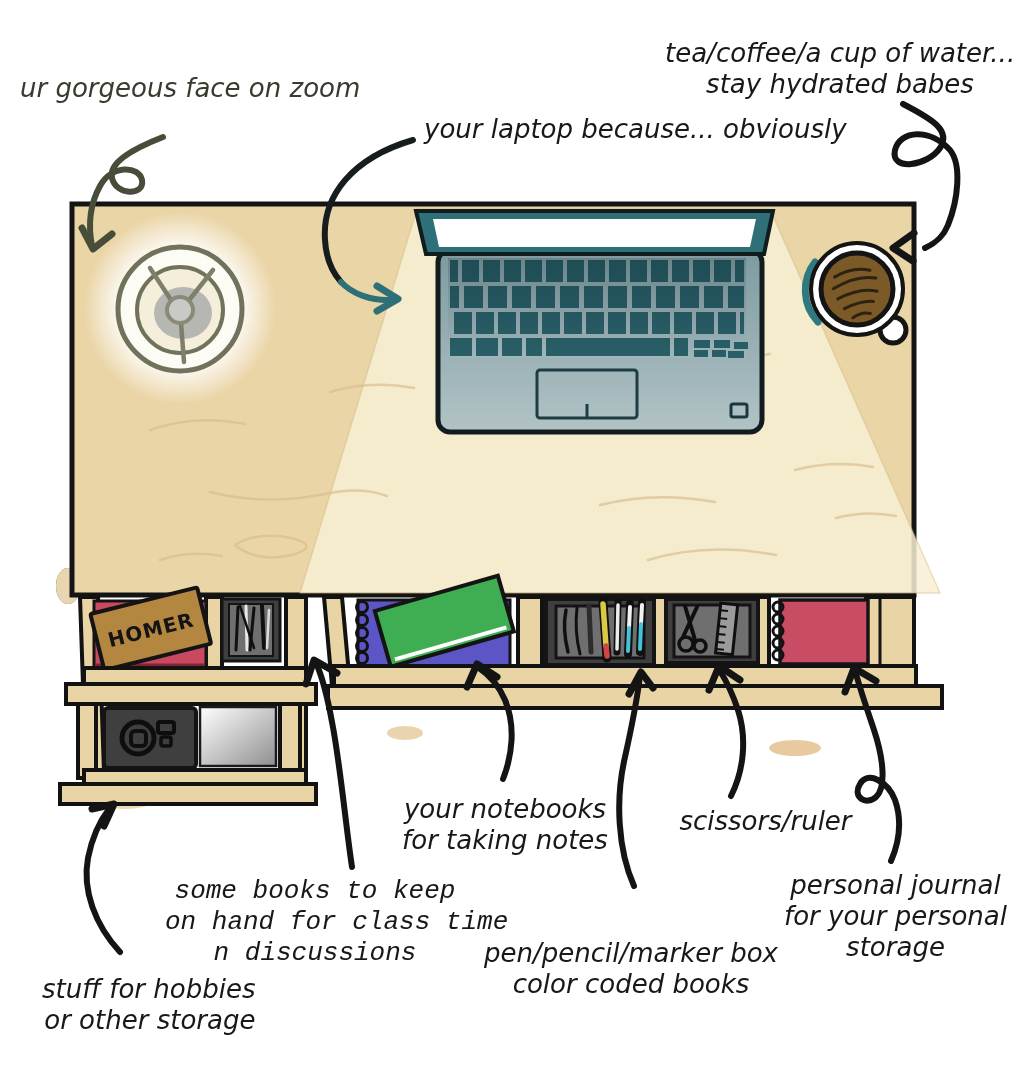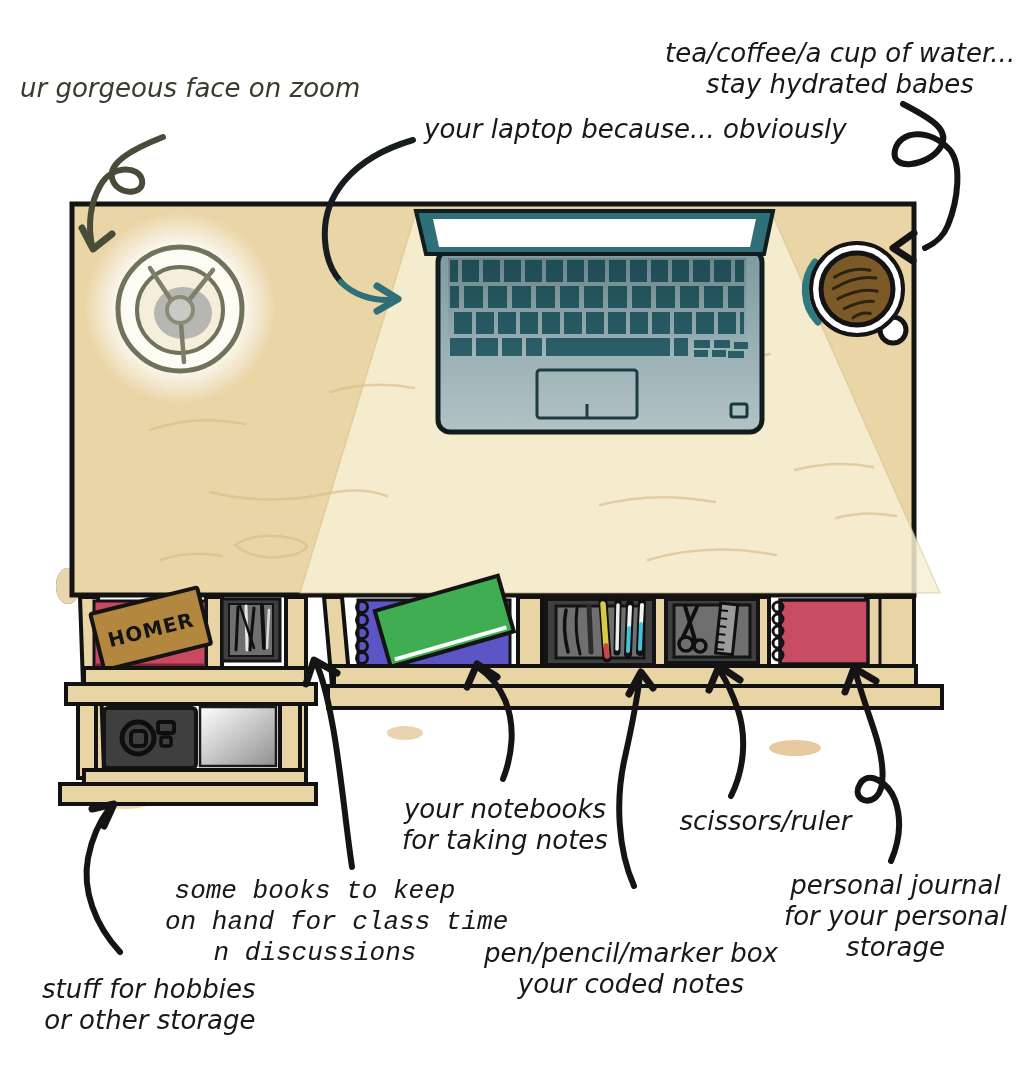--- a/index.html
+++ b/index.html
@@ -335,21 +335,21 @@
     <div>n discussions</div>
   </div>
 
   <div class="note left" style="left:42px;top:962px;margin-top:12px;">
     <div>stuff for hobbies</div>
     <div>or other storage</div>
   </div>
 
   <div class="note center" style="left:471px;top:938px;width:320px;">
     <div>pen/pencil/marker box</div>
-    <div>your coded notes</div>
+    <div>color coded books</div>
   </div>
 
   <div class="note center" style="left:648px;top:806px;width:235px;">
     <div>scissors/ruler</div>
   </div>
 
   <div class="note center" style="left:778px;top:870px;width:235px;text-align:center;">
     <div>personal journal</div>
     <div>for your personal</div>
     <div>storage</div>

